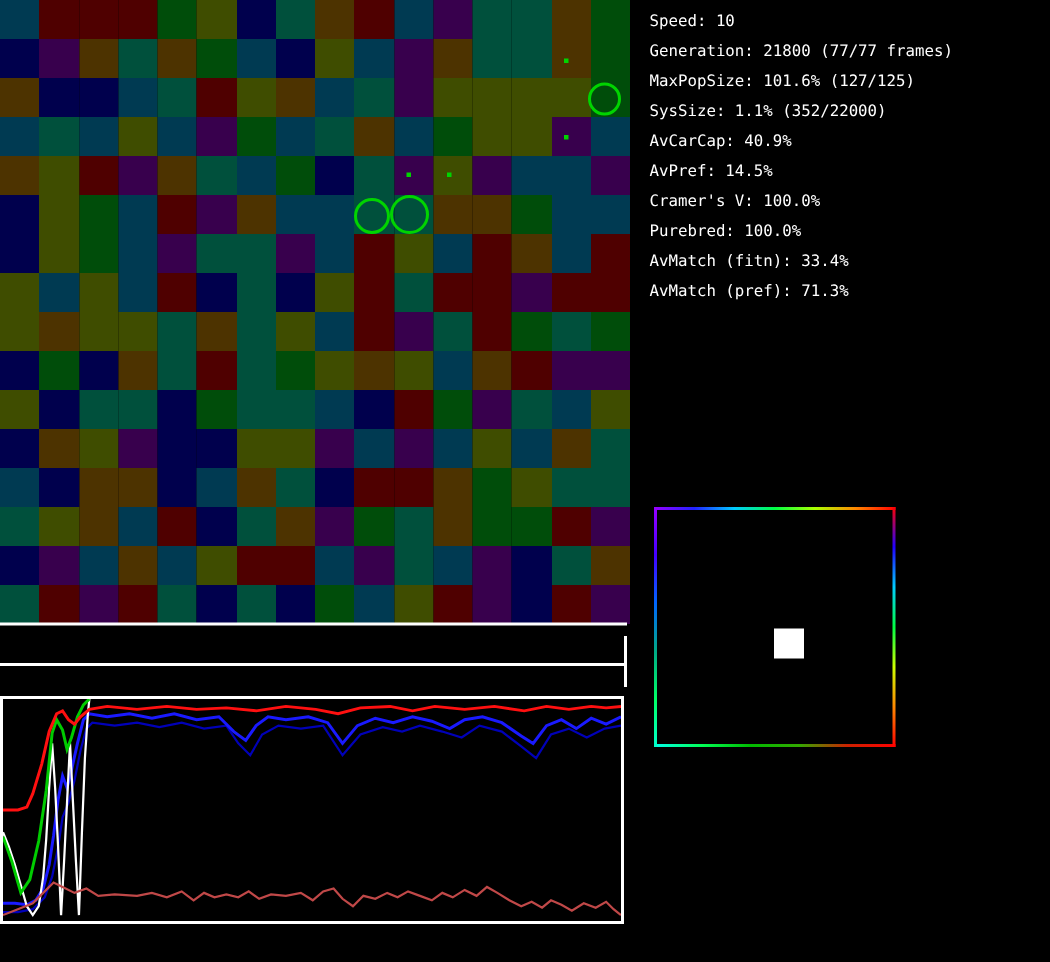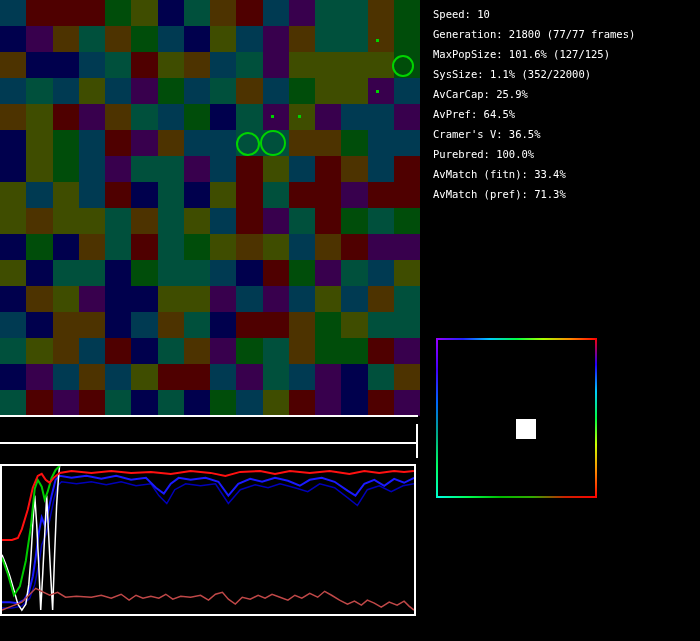--- a/index.html
+++ b/index.html
@@ -308,23 +308,23 @@
 
   <div class="hbar" style="left:0;top:415px;width:418px;"></div>
   <div class="hbar" style="left:0;top:442px;width:418px;"></div>
   <div class="vtick" style="left:416px;top:424px;height:34px;"></div>
 
   <div id="stats" style="color: rgb(255, 255, 255);">
       <div class="stat-line">Speed: 10</div>
       <div class="stat-line">Generation: 21800 (77/77 frames)</div>
       <div class="stat-line">MaxPopSize: 101.6% (127/125)</div>
       <div class="stat-line">SysSize: 1.1% (352/22000)</div>
-      <div class="stat-line">AvCarCap: 25.9%</div>
-      <div class="stat-line">AvPref: 64.5%</div>
-      <div class="stat-line">Cramer's V: 36.5%</div>
+      <div class="stat-line">AvCarCap: 40.9%</div>
+      <div class="stat-line">AvPref: 14.5%</div>
+      <div class="stat-line">Cramer's V: 100.0%</div>
       <div class="stat-line">Purebred: 100.0%</div>
       <div class="stat-line">AvMatch (fitn): 33.4%</div>
       <div class="stat-line">AvMatch (pref): 71.3%</div>
     </div>
 
 
   <div>
     <div class="gt-edge" id="gt-top" style="left: 436px; top: 338px; width: 161px; height: 2px; background: linear-gradient(to right, rgb(153, 0, 255), rgb(34, 34, 255), rgb(0, 204, 255), rgb(0, 255, 68), rgb(170, 255, 0), rgb(255, 136, 0), rgb(255, 0, 0));"></div>
     <div class="gt-edge" id="gt-bottom" style="left: 436px; top: 496px; width: 161px; height: 2px; background: linear-gradient(to right, rgb(0, 255, 238), rgb(0, 255, 85), rgb(0, 187, 0), rgb(51, 170, 0), rgb(204, 34, 0), rgb(255, 0, 0));"></div>
     <div class="gt-edge" id="gt-left" style="left: 436px; top: 338px; width: 2px; height: 160px; background: linear-gradient(rgb(153, 0, 255), rgb(68, 0, 255), rgb(0, 102, 255), rgb(0, 170, 136), rgb(0, 255, 102), rgb(0, 255, 204));"></div>

